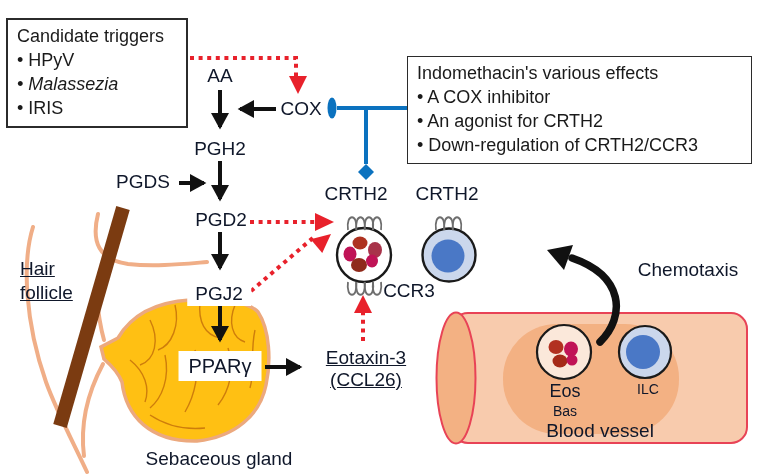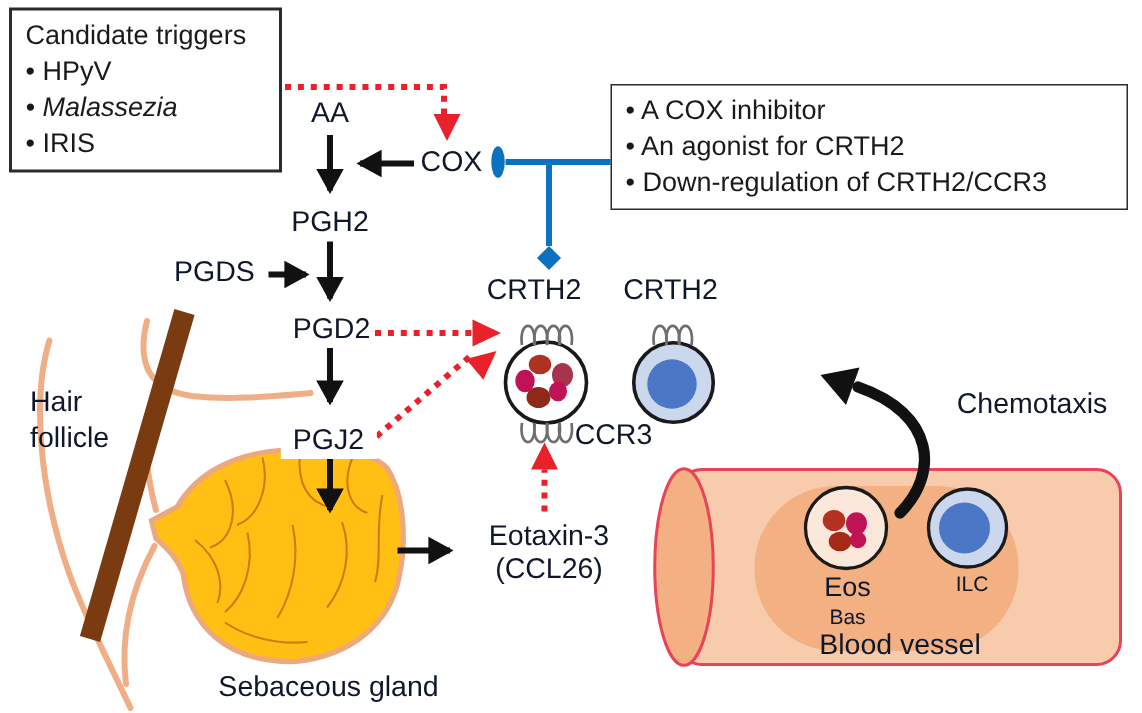--- a/index.html
+++ b/index.html
@@ -14,21 +14,21 @@
   }
   .ctr{transform:translateX(-50%);text-align:center;}
   .whitebg{background:#fff;padding:1px 8px;}
   .big{font-size:20px;}
   .box{
     position:absolute;z-index:2;background:#fff;border:2px solid #2b2b2b;
     font-size:18px;line-height:1.33;padding:5px 9px;
   }
   .box.thin{border-width:1.5px;}
   .italic{font-style:italic;}
-  .twoline{line-height:1.18;}
+  .twoline{line-height:1.18;text-decoration:underline;}
 </style>
 </head>
 <body>
 
 <div class="stage">
 
   <svg width="761" height="475" viewBox="0 0 761 475">
     <defs>
       <marker id="ahb" markerWidth="4.4" markerHeight="4.6" refX="3.6" refY="2.3" orient="auto" markerUnits="strokeWidth">
         <path d="M0,0 L4.2,2.3 L0,4.6 Z" fill="#111"></path>
@@ -144,39 +144,41 @@
           <use href="#loopU" x="17"></use>
       </g>
     </g>
 
     <g>
       <path d="M 600 342 C 626 316, 624 276, 572 258" stroke="#111" stroke-width="7.5" fill="none" stroke-linecap="round"></path>
       <polygon points="547,250 573,245 564,270" fill="#111"></polygon>
     </g>
   </svg>
 
-  <div class="box" style="left:6px;top:5px;width:160px;">
+  <div class="box" style="left:6px;top:18px;width:160px;">
     <div>Candidate triggers</div>
     <div>• HPyV</div>
     <div class="italic">• Malassezia</div>
     <div>• IRIS</div>
   </div>
 
   <div class="box thin" style="left:407px;top:56px;width:325px;">
+    <div>Indomethacin's various effects</div>
     <div>• A COX inhibitor</div>
     <div>• An agonist for CRTH2</div>
     <div>• Down-regulation of CRTH2/CCR3</div>
   </div>
 
   <div class="lbl ctr" style="left:220px;top:66px;">AA</div>
   <div class="lbl ctr" style="left:301px;top:99px;">COX</div>
   <div class="lbl ctr" style="left:220px;top:139px;">PGH2</div>
   <div class="lbl ctr" style="left:143px;top:172px;">PGDS</div>
   <div class="lbl ctr" style="left:221px;top:210px;">PGD2</div>
   <div class="lbl ctr whitebg" style="left:219px;top:283px;">PGJ2</div>
+  <div class="lbl ctr whitebg big" style="left:220px;top:351px;padding:4px 10px;">PPARγ</div>
 
   <div class="lbl ctr twoline" style="left:366px;top:347px;">
     <div>Eotaxin-3</div>
     <div>(CCL26)</div>
   </div>
 
   <div class="lbl ctr" style="left:356px;top:184px;">CRTH2</div>
   <div class="lbl ctr" style="left:447px;top:184px;">CRTH2</div>
   <div class="lbl ctr" style="left:409px;top:281px;">CCR3</div>
 

